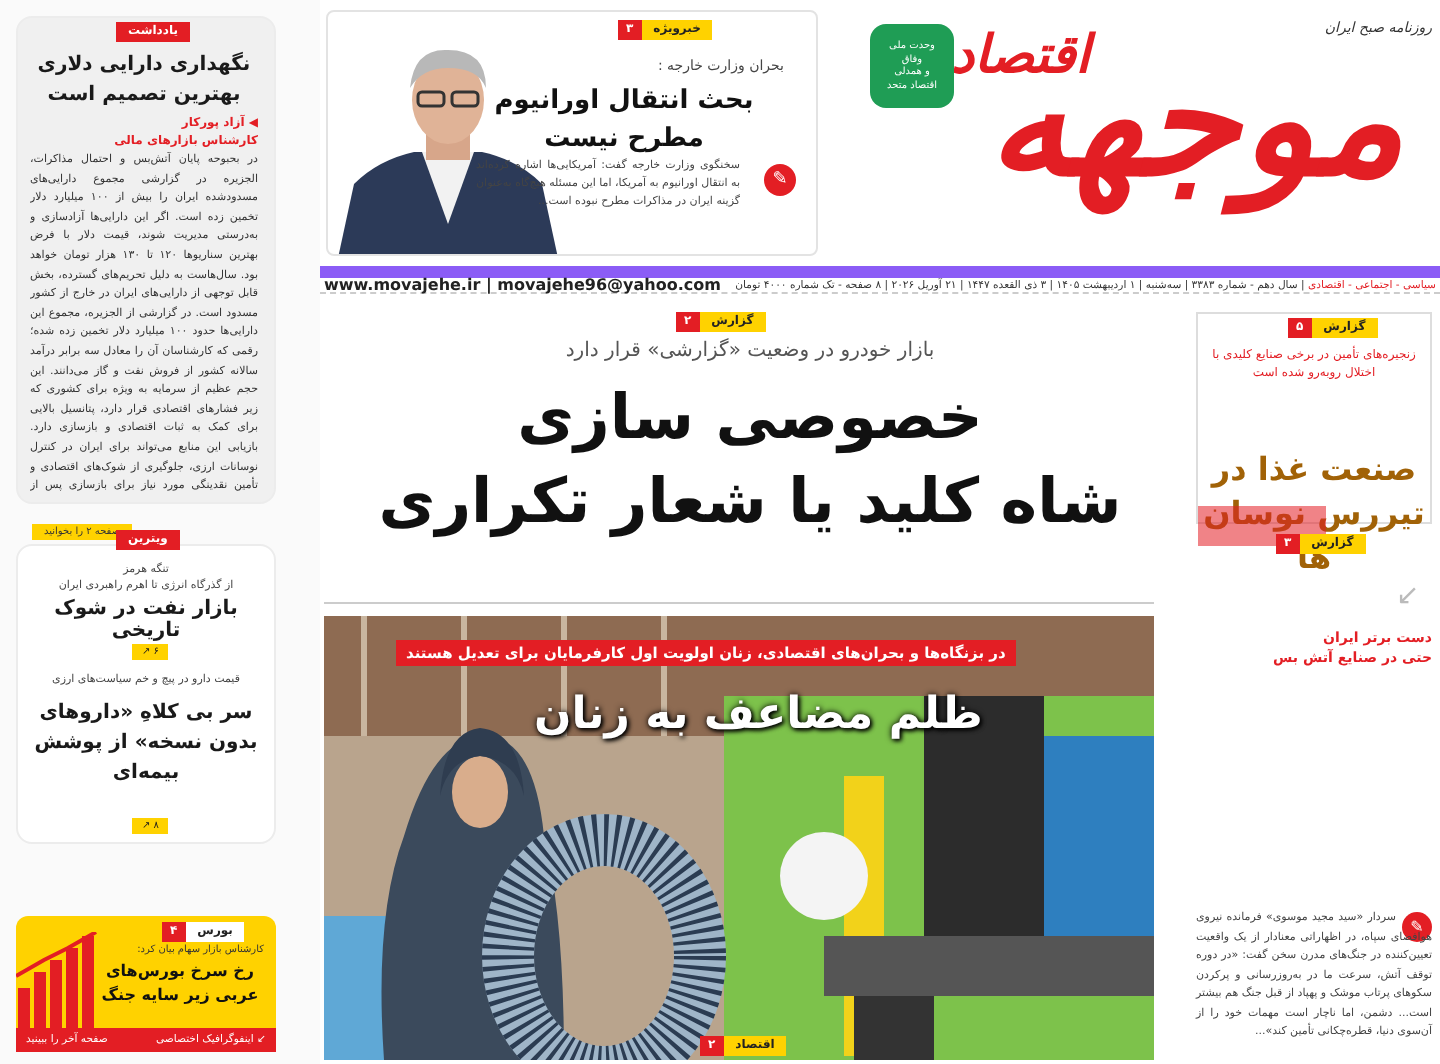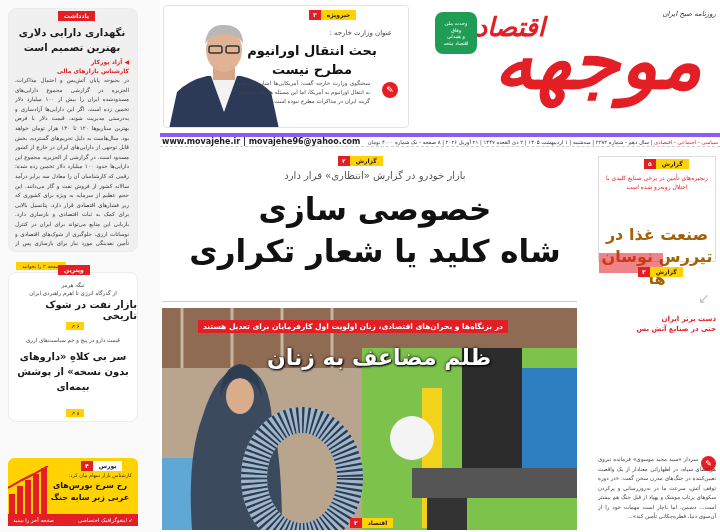--- a/index.html
+++ b/index.html
@@ -24,39 +24,39 @@
   
   #top-news { top: 5px; left: 163px; width: 246px; height: 123px; border: 1px solid #e3e3e3; border-radius: 4px; background: #fff; overflow: hidden; }
   #top-news .tag { position: absolute; top: 4px; left: 145px; }
   #top-news-kicker { position: absolute; right: 16px; top: 23px; font-size: 7px; color: #444; }
   #top-news-title { position: absolute; right: 16px; top: 35px; width: 160px; text-align: center; font-size: 13px; font-weight: bold; line-height: 19px; color: #111; }
   #top-news-body { position: absolute; right: 38px; top: 73px; width: 132px; font-size: 5.5px; line-height: 9px; color: #444; text-align: justify; }
   #top-news-icon { position: absolute; right: 10px; top: 76px; width: 16px; height: 16px; border-radius: 50%; background: #e31e24; color: #fff; font-size: 9px; display: flex; align-items: center; justify-content: center; }
   #portrait { position: absolute; left: 5px; top: 16px; width: 110px; height: 107px; }
 
   
-  #info-strip { top: 133px; left: 160px; width: 560px; height: 14px; border-top: 4px solid #8b5cf6; border-bottom: 1px dashed #ccc; display: flex; align-items: center; justify-content: space-between; padding: 0 2px; }
+  #info-strip { top: 133px; left: 160px; width: 560px; height: 14px; border-top: 6px solid #8b5cf6; border-bottom: 1px dashed #ccc; display: flex; align-items: center; justify-content: space-between; padding: 0 2px; }
   #info-strip .info-left { font-size: 8px; font-weight: bold; color: #222; direction: ltr; }
   #info-strip .info-right { font-size: 5.3px; color: #333; white-space: nowrap; }
   #info-strip .info-right .red { color: #e31e24; }
 
   
   #left-col { top: 0; left: 0; width: 160px; height: 532px; background: #fafafa; }
   .card { position: absolute; background: #fff; border: 1px solid #ececec; border-radius: 8px; }
   #note-card { top: 8px; left: 8px; width: 130px; height: 244px; background: #f0f0f0; }
   #note-card .tag { position: absolute; top: 2px; left: 49px; }
   #note-title { position: absolute; top: 16px; right: 6px; width: 118px; text-align: center; font-size: 10px; font-weight: bold; line-height: 15px; }
   #note-author { position: absolute; top: 48px; right: 8px; font-size: 6px; color: #e31e24; font-weight: bold; line-height: 9px; }
   #note-body { position: absolute; top: 67px; right: 8px; width: 114px; font-size: 5.5px; line-height: 9.6px; color: #333; text-align: justify; }
   #note-more { position: absolute; top: 262px; left: 16px; background: #ffd200; font-size: 5px; padding: 1px 6px; color: #333; }
 
   #mid-card { top: 272px; left: 8px; width: 130px; height: 150px; background: #fff; }
   #mid-card .tag { position: absolute; top: -8px; left: 49px; }
   #mid-kicker1 { position: absolute; top: 8px; width: 100%; text-align: center; font-size: 5.5px; color: #444; line-height: 8px; }
-  #mid-title1 { position: absolute; top: 26px; width: 100%; text-align: right; font-size: 10px; font-weight: bold; }
+  #mid-title1 { position: absolute; top: 26px; width: 100%; text-align: center; font-size: 10px; font-weight: bold; }
   #mid-page1 { position: absolute; top: 49px; left: 57px; background: #ffd200; font-size: 5px; padding: 1px 5px; }
   #mid-kicker2 { position: absolute; top: 64px; width: 100%; text-align: center; font-size: 5.5px; color: #444; }
   #mid-title2 { position: absolute; top: 76px; width: 100%; text-align: center; font-size: 10px; font-weight: bold; line-height: 15px; }
   #mid-page2 { position: absolute; top: 136px; left: 57px; background: #ffd200; font-size: 5px; padding: 1px 5px; }
 
   #bourse-box { top: 458px; left: 8px; width: 130px; height: 56px; background: #ffd200; border-radius: 6px 6px 0 0; overflow: hidden; }
   #bourse-box .tag { position: absolute; top: 3px; left: 73px; }
   #bourse-box .tag .tag-label { background: #fff; }
   #bourse-kicker { position: absolute; top: 14px; right: 6px; font-size: 5px; color: #333; }
   #bourse-title { position: absolute; top: 22px; right: 4px; width: 88px; text-align: center; font-size: 8px; font-weight: bold; line-height: 12px; color: #111; }
@@ -151,21 +151,21 @@
     <rect x="44" y="36" width="22" height="22" fill="#d7a68a"></rect>
     <ellipse cx="55" cy="28" rx="18" ry="22" fill="#e0b397"></ellipse>
     <path d="M36 22 Q38 2 55 3 Q74 3 74 22 Q70 12 55 12 Q42 12 36 22 Z" fill="#b8b8b8"></path>
     <rect x="40" y="24" width="13" height="7" rx="2" fill="none" stroke="#333" stroke-width="1.5"></rect>
     <rect x="57" y="24" width="13" height="7" rx="2" fill="none" stroke="#333" stroke-width="1.5"></rect>
   </svg>
   <span class="tag">
       <span class="tag-label">خبرویژه</span>
       <span class="tag-num">۳</span>
     </span>
-  <div id="top-news-kicker">عنوان وزارت خارجه :</div>
+  <div id="top-news-kicker">بحران وزارت خارجه :</div>
   <div id="top-news-title">بحث انتقال اورانیوم مطرح نیست</div>
   <div id="top-news-icon">✎</div>
   <div id="top-news-body">سخنگوی وزارت خارجه گفت: آمریکایی‌ها اشاره کرده‌اند به انتقال اورانیوم به آمریکا، اما این مسئله هیچ‌گاه به‌عنوان گزینه ایران در مذاکرات مطرح نبوده است...</div>
 </div>
 
 <div id="masthead" class="abs">
   <div id="logo-tagline">روزنامه صبح ایران</div>
   <div id="logo-main">موجهه</div>
   <div id="logo-sub">اقتصادی</div>
   <div id="seal">
@@ -183,21 +183,21 @@
   <div class="info-left">
     <span>www.movajehe.ir</span> | <span>movajehe96@yahoo.com</span>
   </div>
 </div>
 
 <div id="center-col" class="abs">
   <span class="tag lead-tag">
       <span class="tag-label">گزارش</span>
       <span class="tag-num">۲</span>
     </span>
-  <div id="lead-kicker">بازار خودرو در گزارش «انتظاری» قرار دارد</div>
+  <div id="lead-kicker">بازار خودرو در وضعیت «گزارشی» قرار دارد</div>
   <div id="lead-title">
     <div>خصوصی سازی</div>
     <div>شاه کلید یا شعار تکراری</div>
   </div>
   <div id="lead-divider"></div>
 
   <div id="photo">
     <svg width="415" height="222" viewBox="0 0 415 222" style="position:absolute;left:0;top:0;">
       <rect x="0" y="0" width="415" height="222" fill="#b9a48d"></rect>
       <rect x="0" y="0" width="415" height="60" fill="#8e6b52"></rect>

